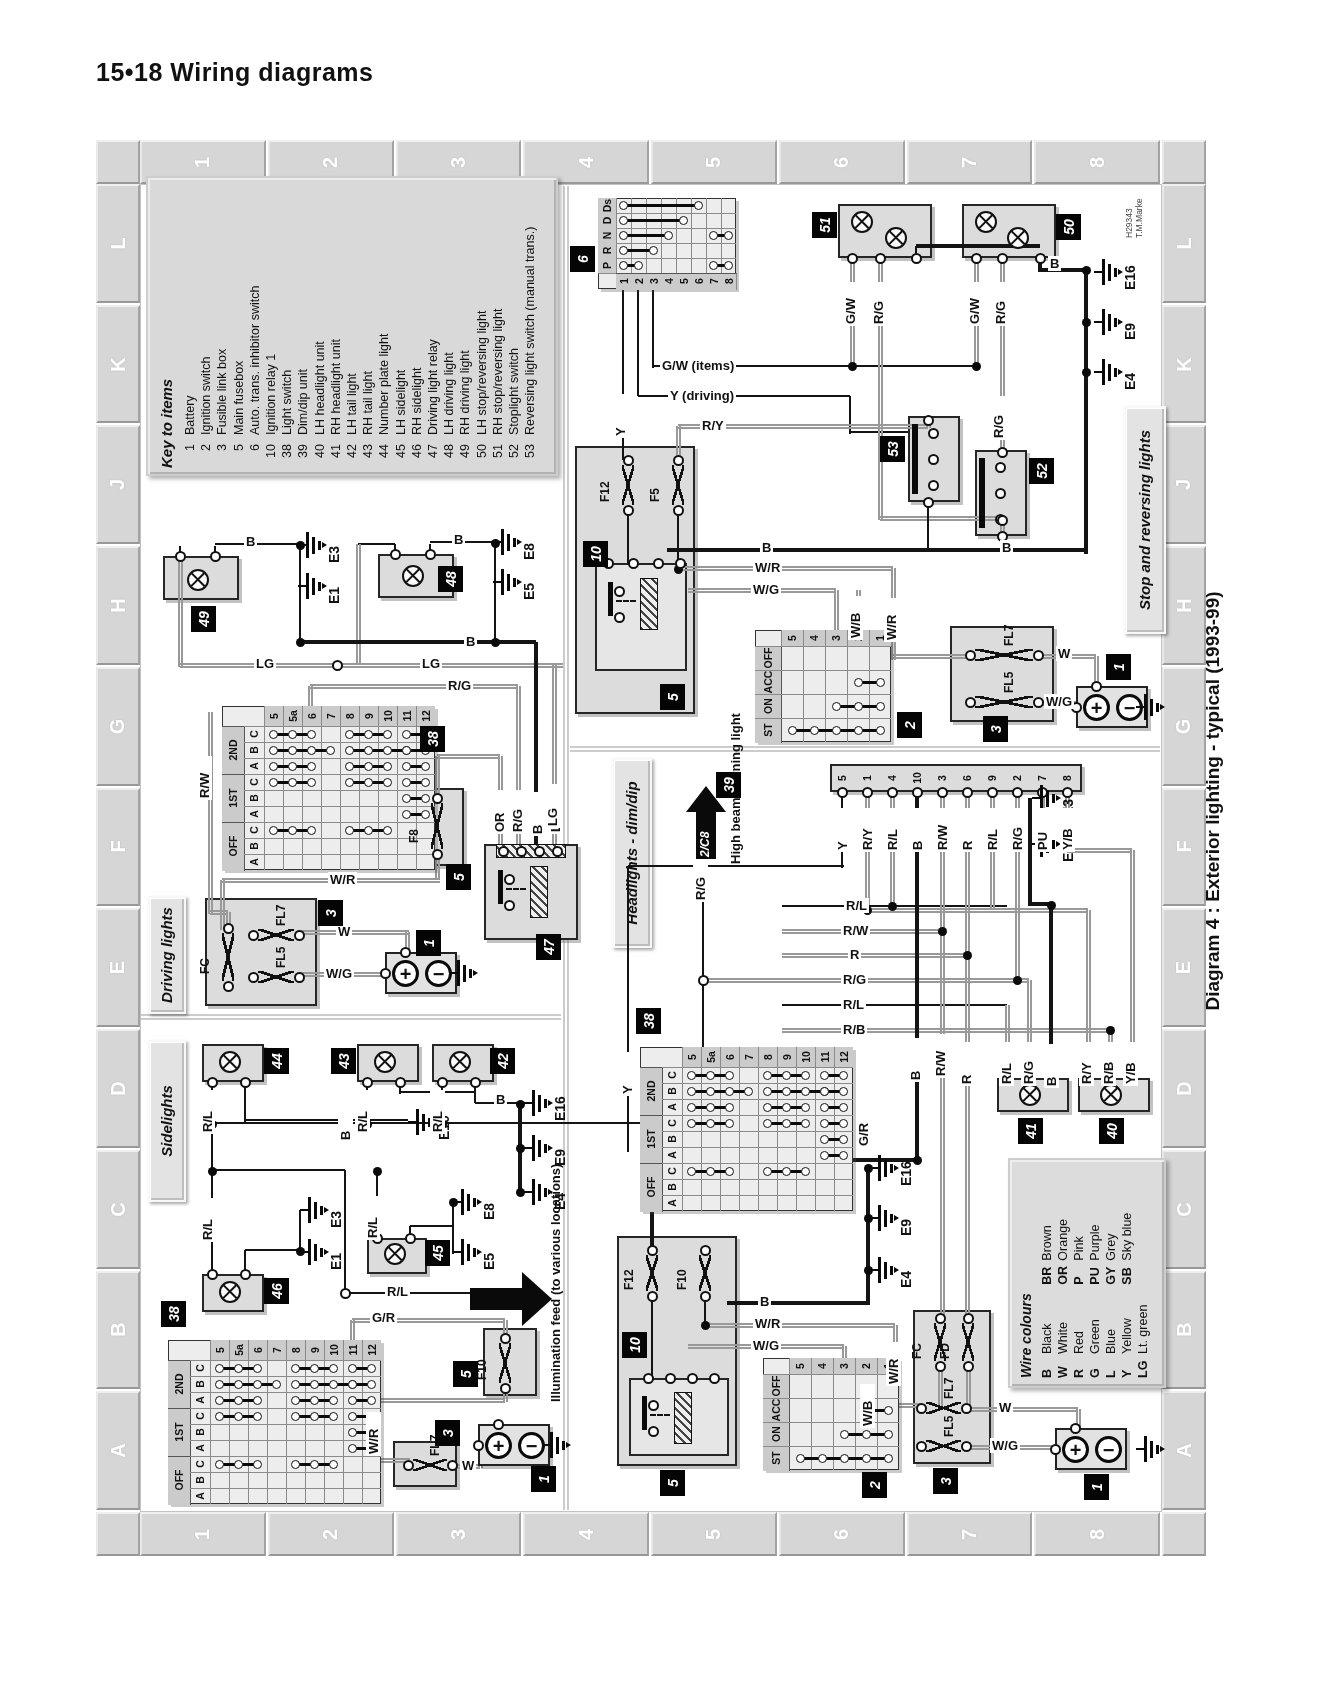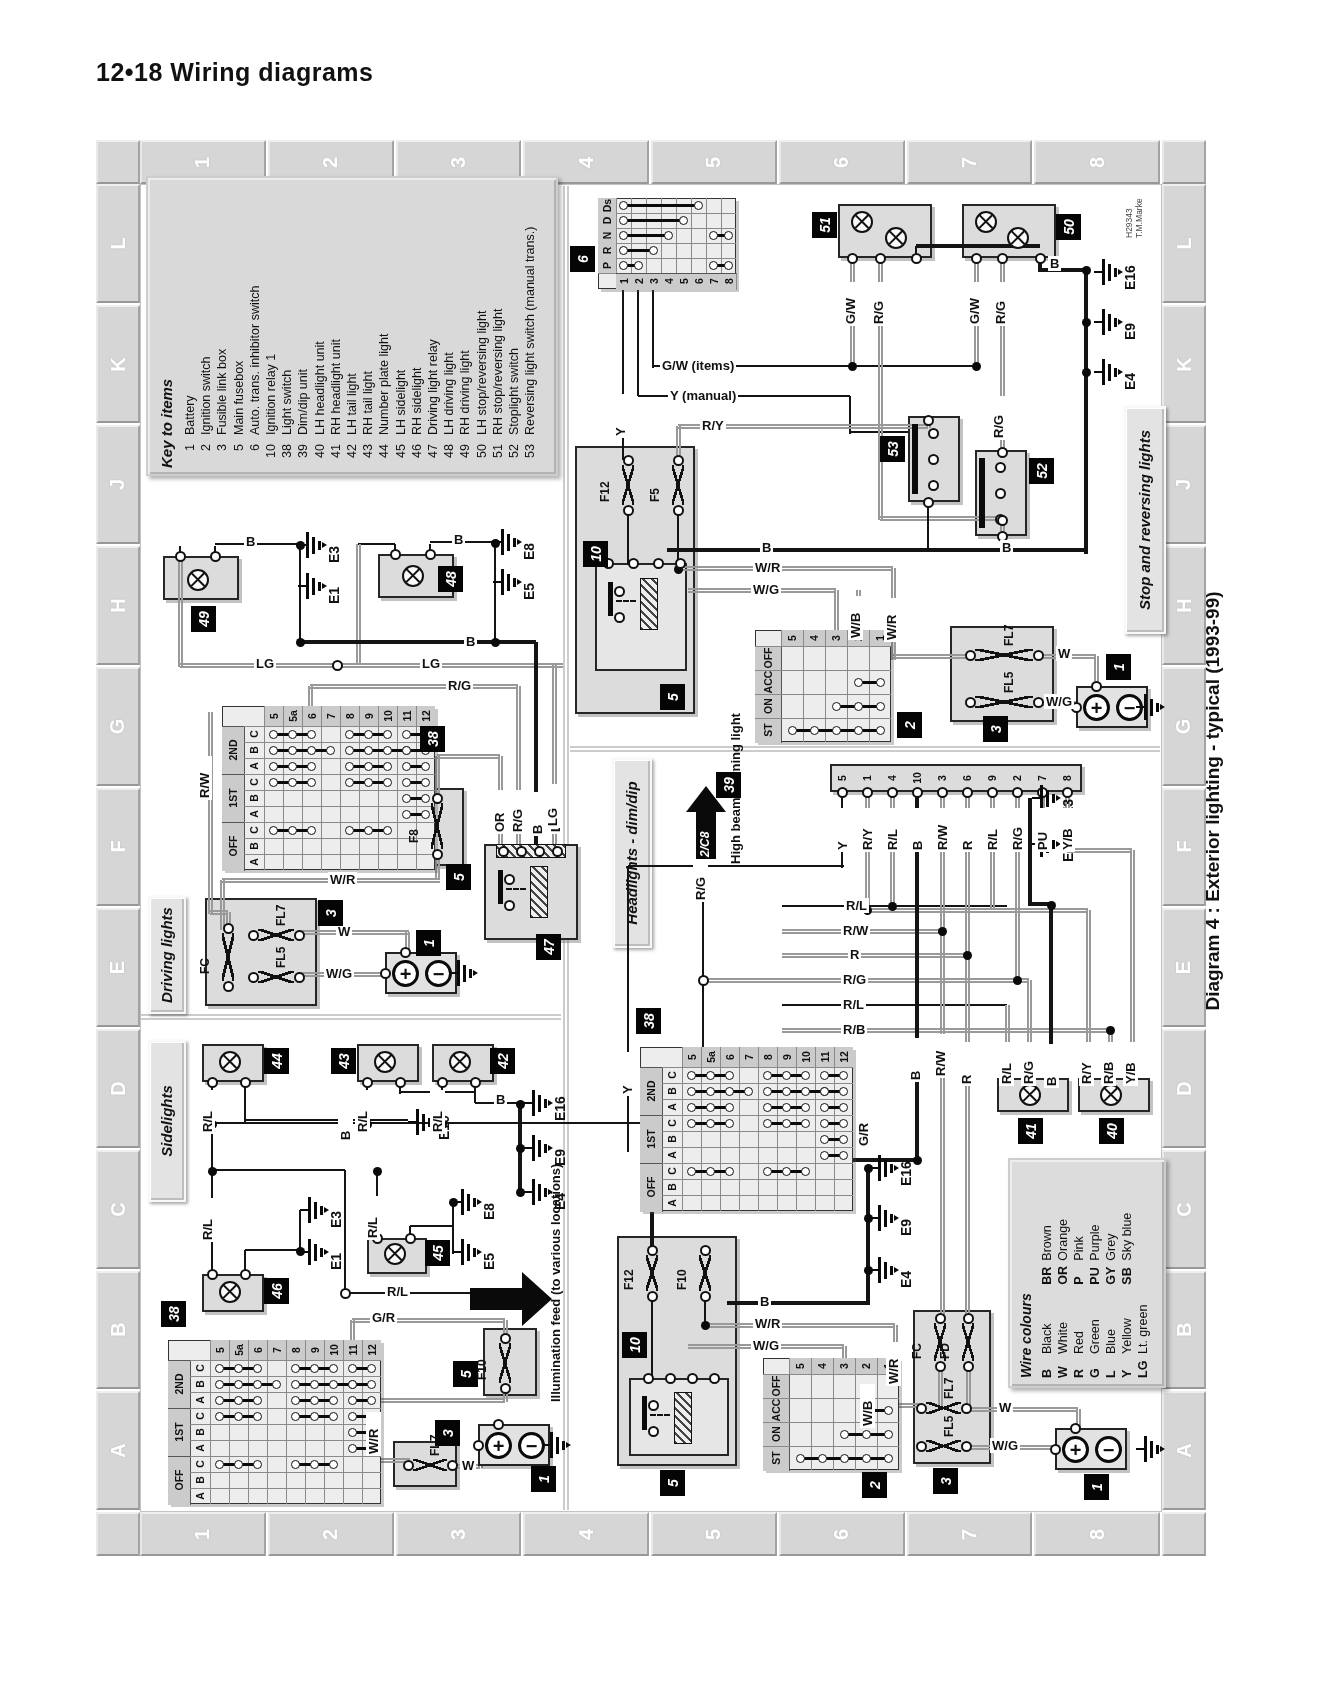--- a/index.html
+++ b/index.html
@@ -59,21 +59,21 @@
   .bar39{position:absolute;background:#dcdcdc;border:2px solid #262626;box-shadow:3px 3px 0 rgba(80,80,80,.35);box-sizing:border-box}
   .arrowbody{position:absolute;background:#0a0a0a;z-index:30}
   .arrowhead{position:absolute;width:0;height:0;z-index:30}
   .note{position:absolute;font-weight:bold;font-size:13px;white-space:pre-line;z-index:30;line-height:15px}
   #side-title .rb{font-weight:bold;font-size:19px}
   #credit .rb{font-size:8.5px;color:#444;line-height:10px;white-space:pre-line}
 </style>
 </head>
 <body>
 
-<div id="page-header">12•18  Wiring diagrams</div>
+<div id="page-header">15•18  Wiring diagrams</div>
 <div id="frame">
     <div class="tile" style="left:96px;top:140px;width:44px;height:44px"></div>
     <div class="tile" style="left:1162px;top:140px;width:44px;height:44px"></div>
     <div class="tile" style="left:96px;top:1512px;width:44px;height:44px"></div>
     <div class="tile" style="left:1162px;top:1512px;width:44px;height:44px"></div>
     <div class="tile" style="left:140px;top:140px;width:125.75px;height:44px"></div>
     <div class="tile" style="left:140px;top:140px;width:125.75px;height:44px">
       <span>1</span>
     </div>
     <div class="tile" style="left:140px;top:1512px;width:125.75px;height:44px">
@@ -964,21 +964,21 @@
 <div class="wl rb" style="left:338px;top:1098px;width:40px">B</div>
 <div class="wl" style="left:494px;top:1092px">B</div>
 <div class="wl rb" style="left:200px;top:1198px;width:40px">R/L</div>
 <div class="wl rb" style="left:365px;top:1196px;width:40px">R/L</div>
 <div class="wl" style="left:385px;top:1284px">R/L</div>
 <div class="wl" style="left:370px;top:1310px">G/R</div>
 <div class="wl rb" style="left:366px;top:1412px;width:40px">W/R</div>
 <div class="wl" style="left:460px;top:1458px">W</div>
 <div class="wl rb" style="left:613px;top:394px;width:40px">Y</div>
 <div class="wl" style="left:660px;top:358px">G/W (items)</div>
-<div class="wl" style="left:668px;top:388px">Y (manual)</div>
+<div class="wl" style="left:668px;top:388px">Y (driving)</div>
 <div class="wl" style="left:700px;top:418px">R/Y</div>
 <div class="wl rb" style="left:843px;top:282px;width:40px">G/W</div>
 <div class="wl rb" style="left:871px;top:282px;width:40px">R/G</div>
 <div class="wl rb" style="left:967px;top:282px;width:40px">G/W</div>
 <div class="wl rb" style="left:993px;top:282px;width:40px">R/G</div>
 <div class="wl rb" style="left:991px;top:396px;width:40px">R/G</div>
 <div class="wl" style="left:1048px;top:256px">B</div>
 <div class="wl" style="left:760px;top:540px">B</div>
 <div class="wl" style="left:753px;top:560px">W/R</div>
 <div class="wl" style="left:751px;top:582px">W/G</div>

